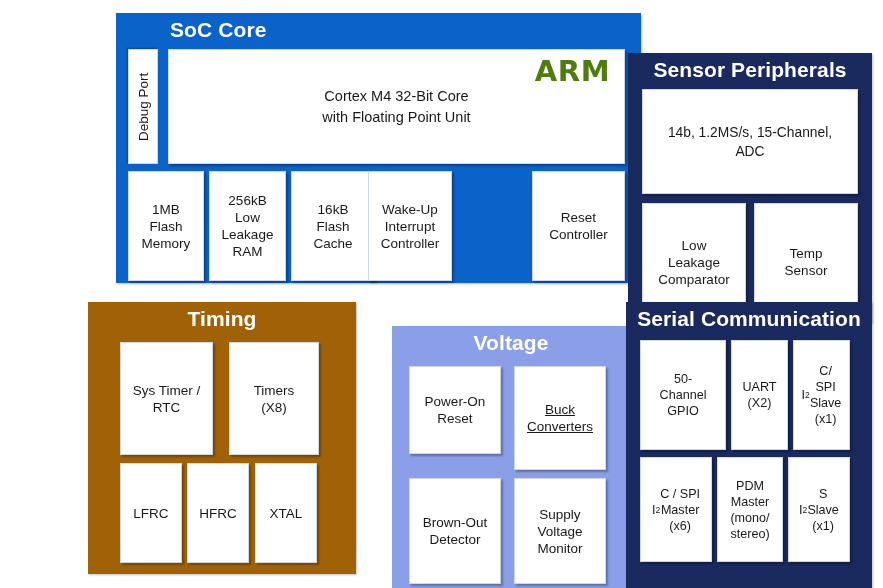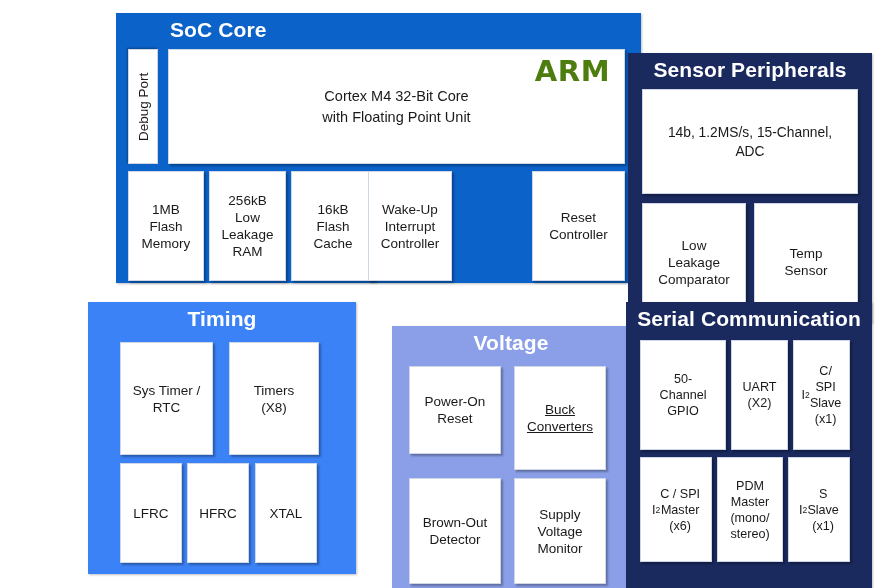--- a/index.html
+++ b/index.html
@@ -43,21 +43,21 @@
   }
   .panel-title.offset-left {
     text-align: left;
     padding-left: 54px;
     box-sizing: border-box;
   }
 
   
   #panel-soc         { background: #0B62C8; margin-left: 28px; }
   #panel-sensor      { background: #1A2A5E; }
-  #panel-timing      { background: #3b82f6; }
+  #panel-timing      { background: #a16207; }
   #panel-voltage     { background: #8B9FE8; }
   #panel-serial      { background: #1A2A5E; }
 
   
   .block {
     position: absolute;
     box-sizing: border-box;
     background: #ffffff;
     border: 1px solid #cfd6e4;
     box-shadow: 1.5px 1.5px 2px rgba(0,0,0,0.30);

